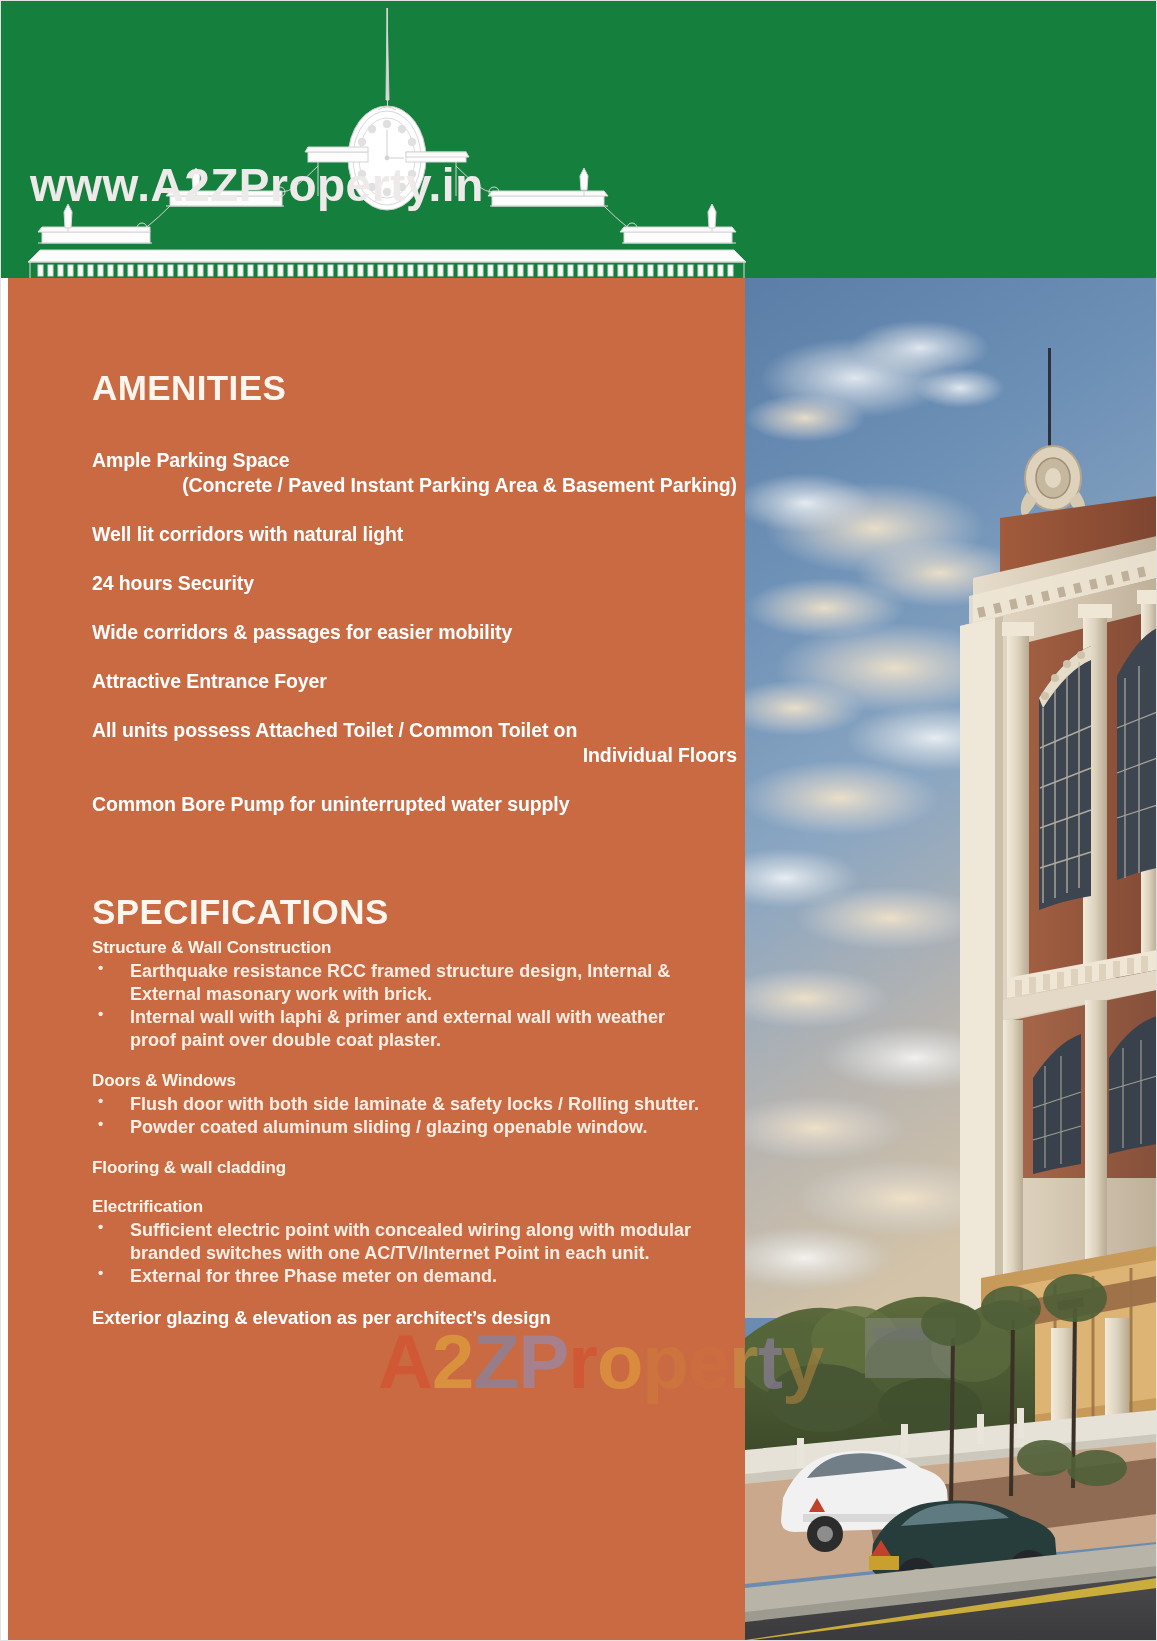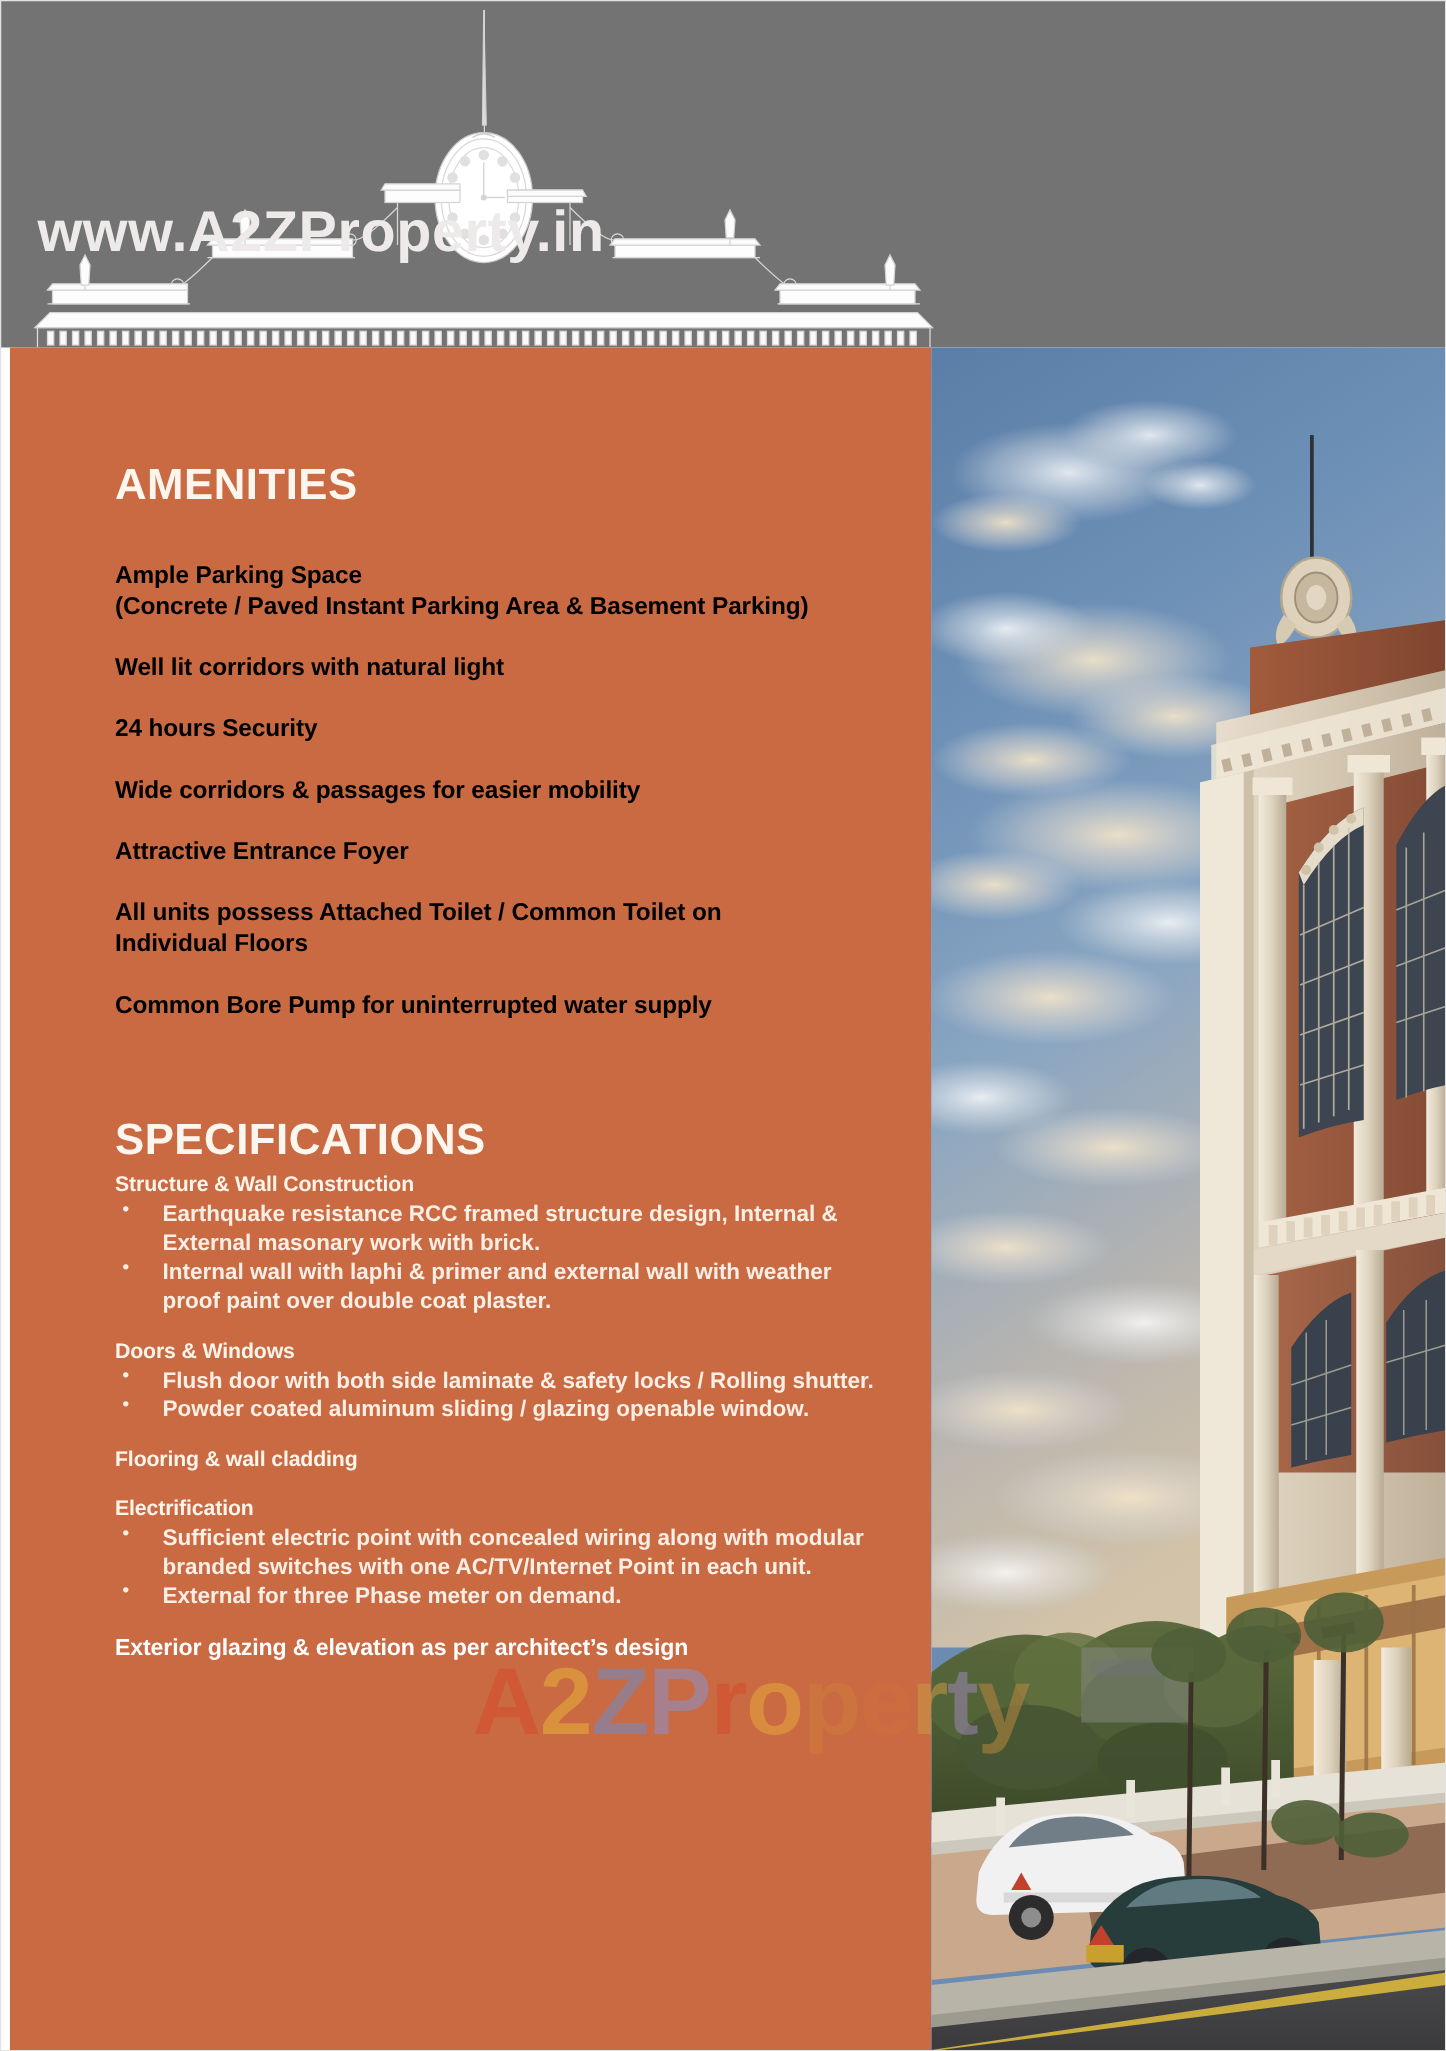--- a/index.html
+++ b/index.html
@@ -18,21 +18,21 @@
     inset: 0;
     background: #ffffff;
   }
 
   
   .header-art {
     position: absolute;
     left: 0; top: 0;
     width: 1157px;
     height: 278px;
-    background: #737373;
+    background: #15803d;
     overflow: hidden;
   }
   .header-art svg { position: absolute; left: 0; top: 0; }
 
   .watermark-top {
     position: absolute;
     left: 30px;
     top: 158px;
     font-family: "Liberation Sans", sans-serif;
     font-size: 46px;
@@ -73,28 +73,28 @@
 
   #amenities-title { position: absolute; top: 90px; left: 0; }
 
   .amenity-list {
     position: absolute;
     top: 170px;
     left: 0;
     width: 645px;
   }
   .amenity-item {
-    color: #000000;
+    color: #ffffff;
     font-size: 19.5px;
     font-weight: 700;
     line-height: 1.28;
     margin-bottom: 24px;
     letter-spacing: -0.1px;
   }
-  .amenity-item .sub { display: block; }
+  .amenity-item .sub { display: block; text-align: right; }
 
   #specs-title { position: absolute; top: 614px; left: 0; }
 
   .spec-groups {
     position: absolute;
     top: 660px;
     left: 0;
     width: 620px;
   }
   .spec-group { margin-bottom: 19px; }

